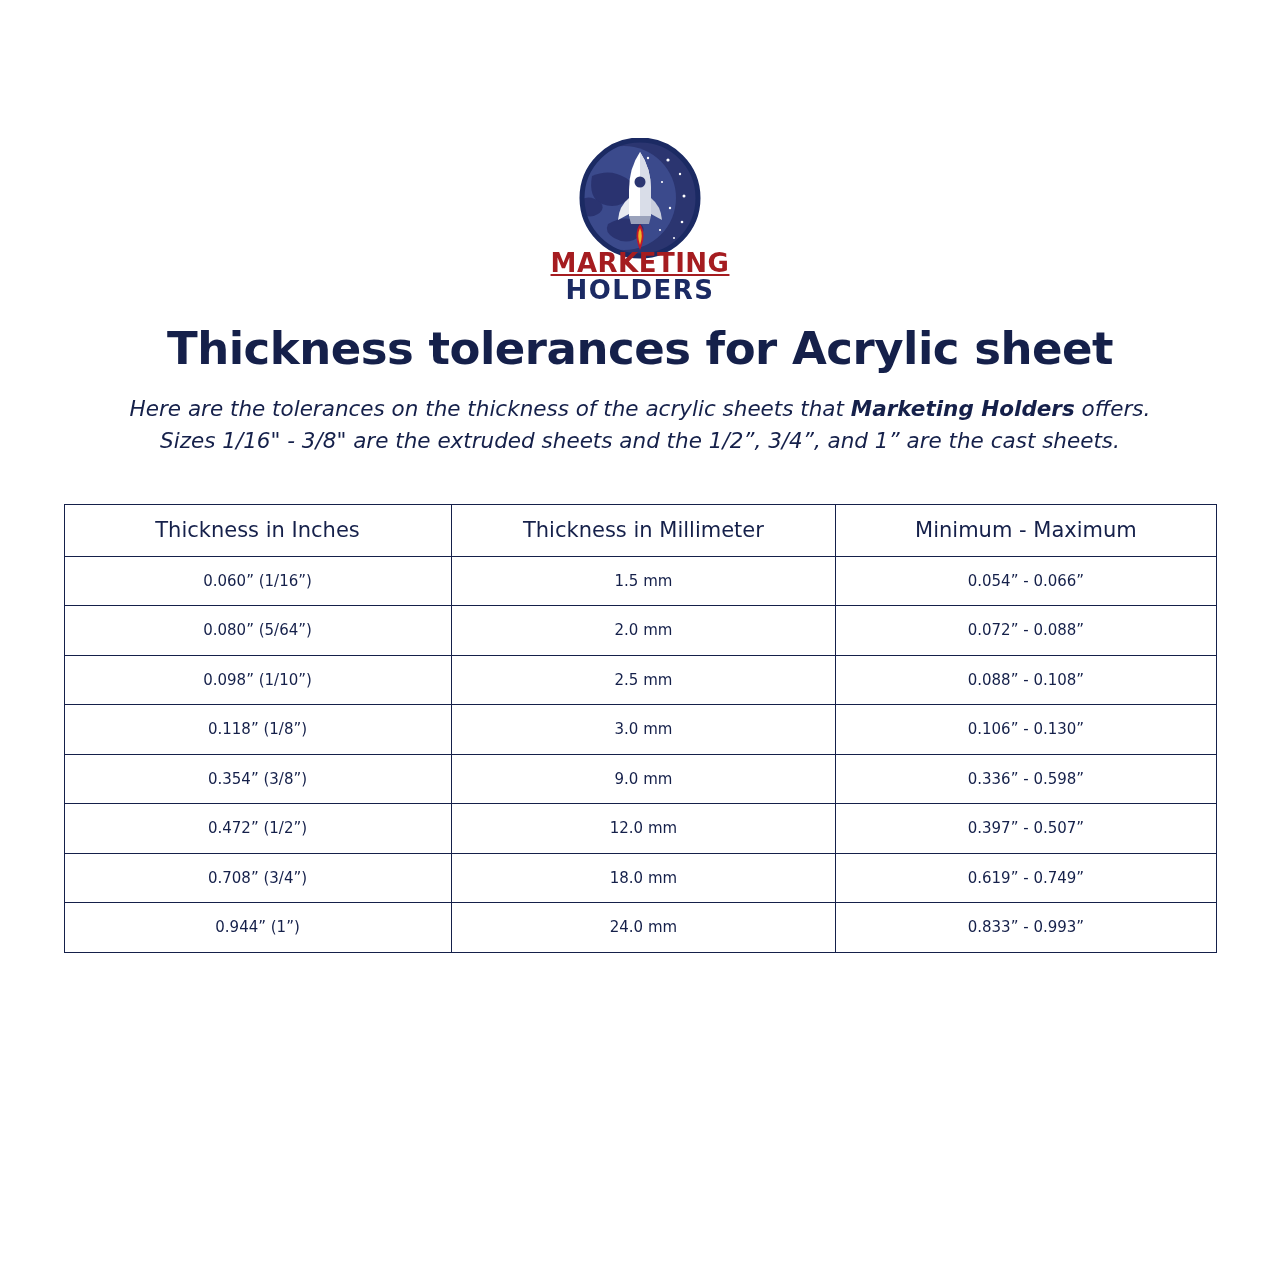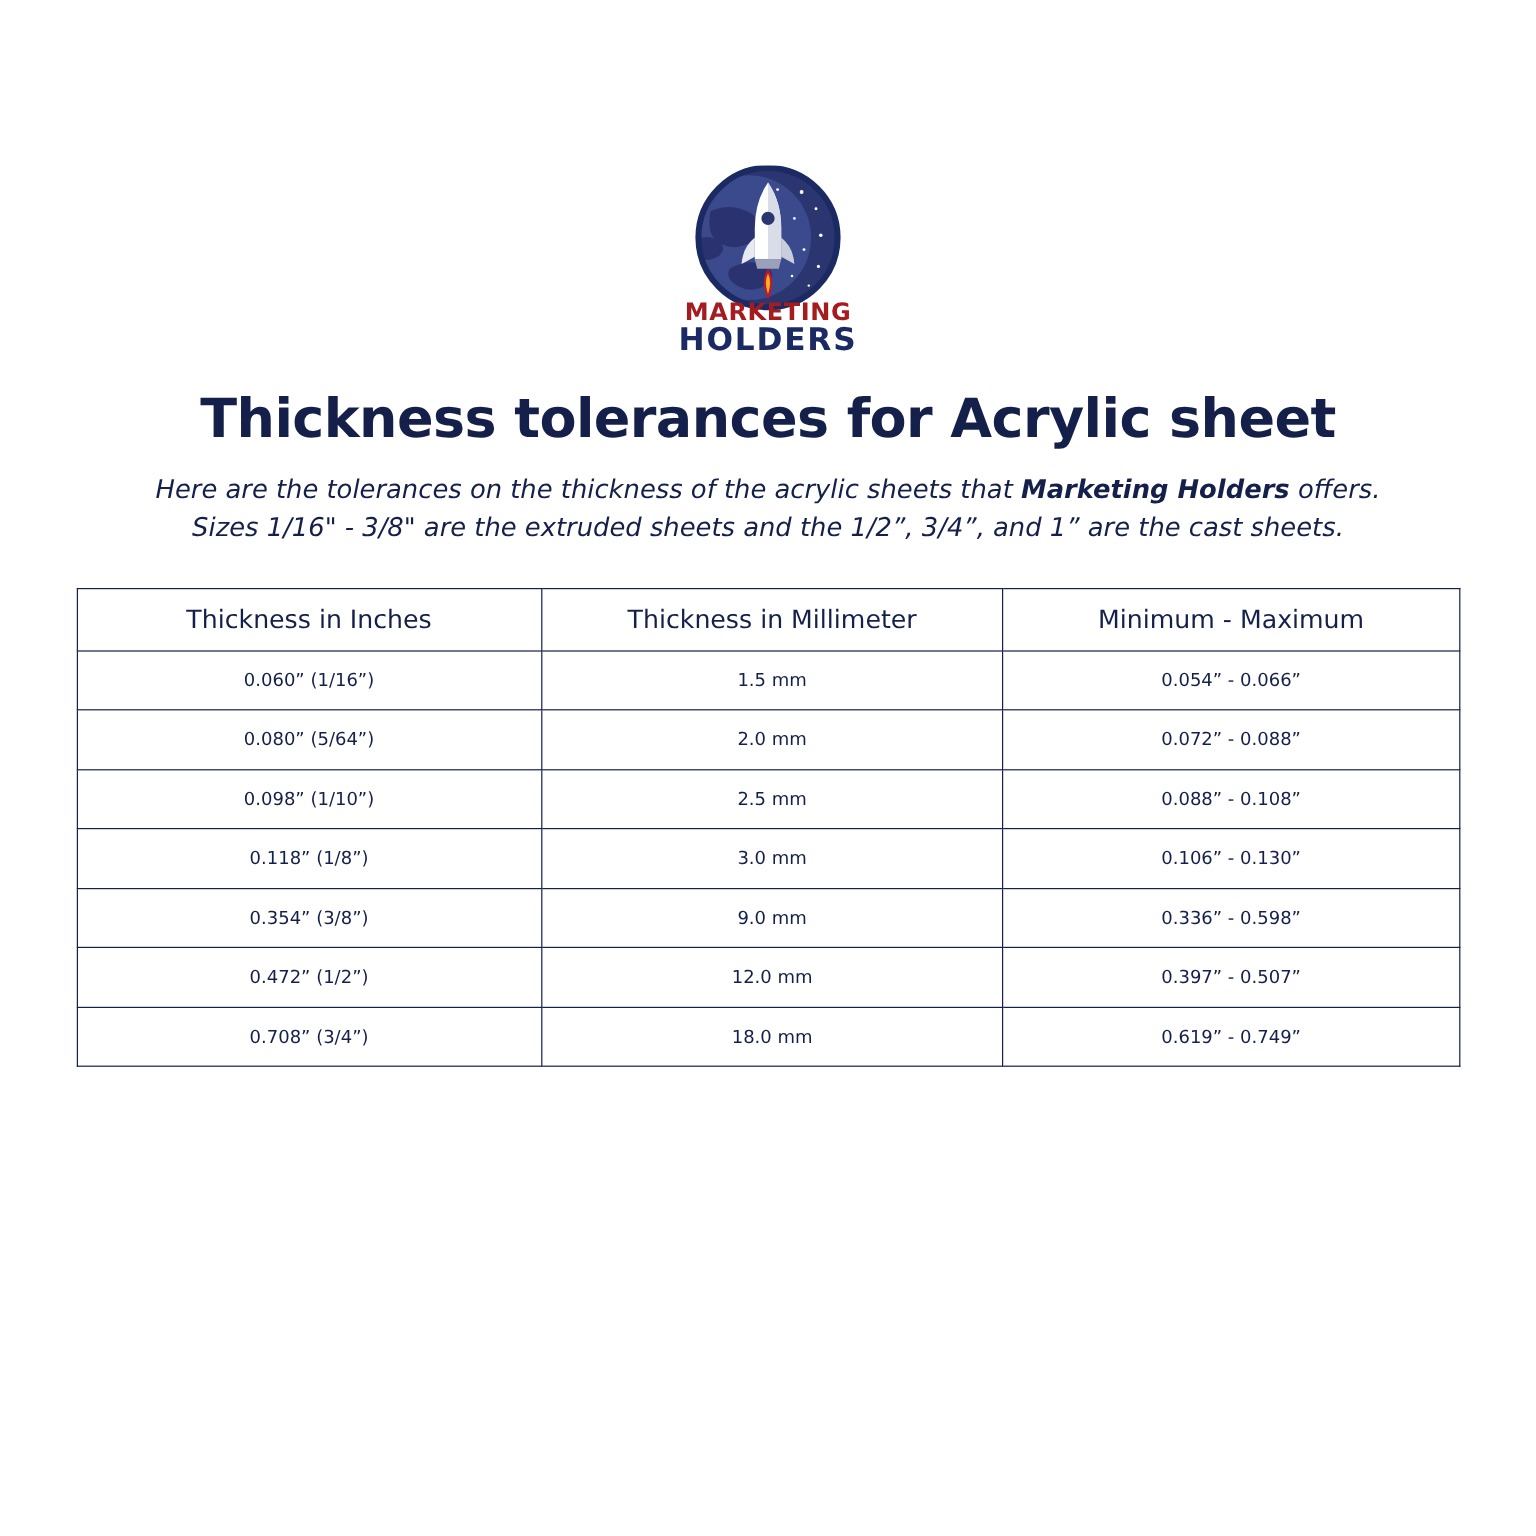--- a/index.html
+++ b/index.html
@@ -45,23 +45,24 @@
     left: 0;
     top: 112px;
     width: 200px;
     text-align: center;
     line-height: 1;
   }
   .logo-text .l1 {
     display: block;
     font-family: "DejaVu Sans", sans-serif;
     font-weight: bold;
-    font-size: 20px;
+    font-size: 26px;
     letter-spacing: 0.5px;
     color: #a51c20;
+    text-decoration: underline;
   }
   .logo-text .l2 {
     display: block;
     font-family: "DejaVu Sans", sans-serif;
     font-weight: bold;
     font-size: 26px;
     letter-spacing: 1.5px;
     color: #1b2a63;
     margin-top: 1px;
   }
@@ -85,21 +86,21 @@
     color: #15204a;
     font-family: "DejaVu Sans", sans-serif;
     font-style: italic;
   }
   .subtitle b {
     font-weight: bold;
   }
 
   
   .table-wrap {
-    margin: 32px auto 0 auto;
+    margin: 46px auto 0 auto;
     width: 1153px;
   }
   table.tol {
     border-collapse: collapse;
     width: 100%;
     table-layout: fixed;
   }
   table.tol th,
   table.tol td {
     border: 1.5px solid #15204a;
@@ -226,17 +227,22 @@
         <tr>
           <td>0.472” (1/2”)</td>
           <td>12.0 mm</td>
           <td>0.397” - 0.507”</td>
         </tr>
         <tr>
           <td>0.708” (3/4”)</td>
           <td>18.0 mm</td>
           <td>0.619” - 0.749”</td>
         </tr>
+        <tr>
+          <td>0.944” (1”)</td>
+          <td>24.0 mm</td>
+          <td>0.833” - 0.993”</td>
+        </tr>
       </tbody>
     </table>
   </div>
 
 </div>
 
 </body></html>

